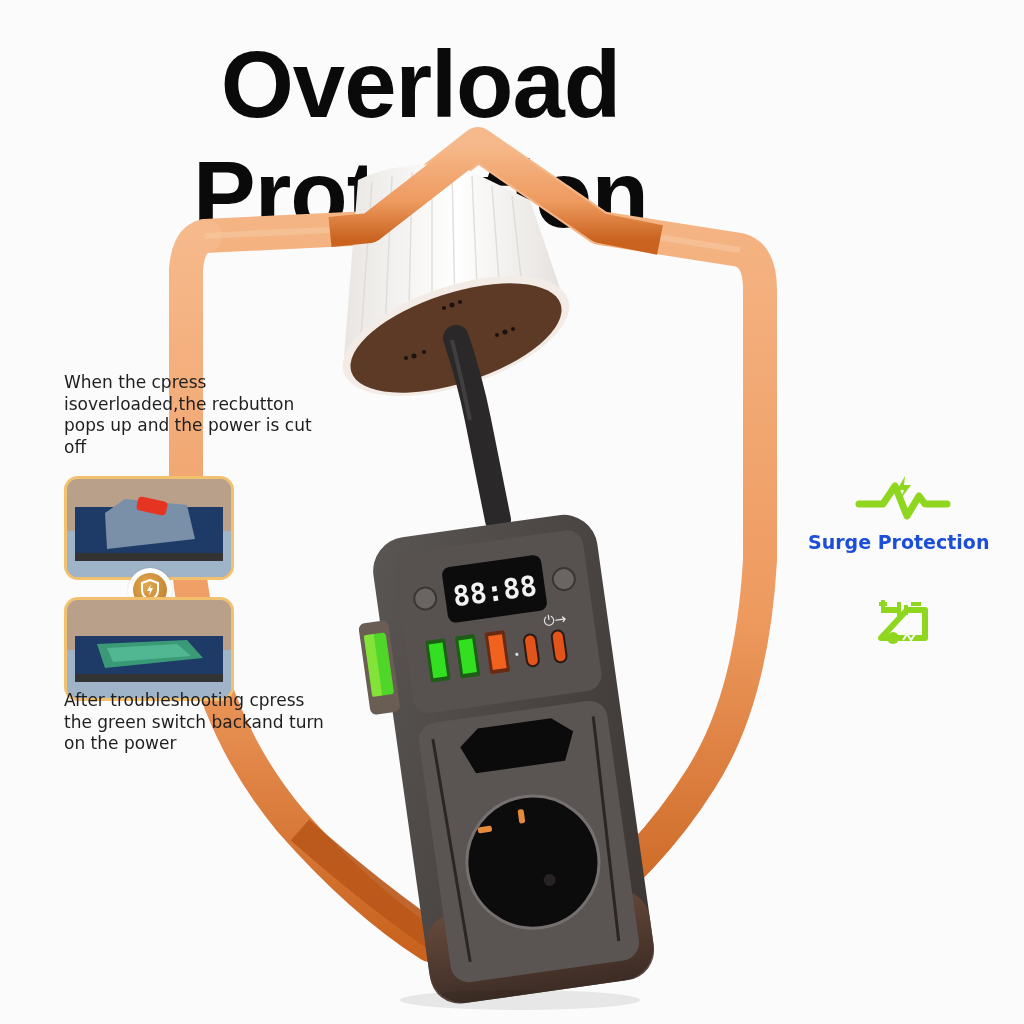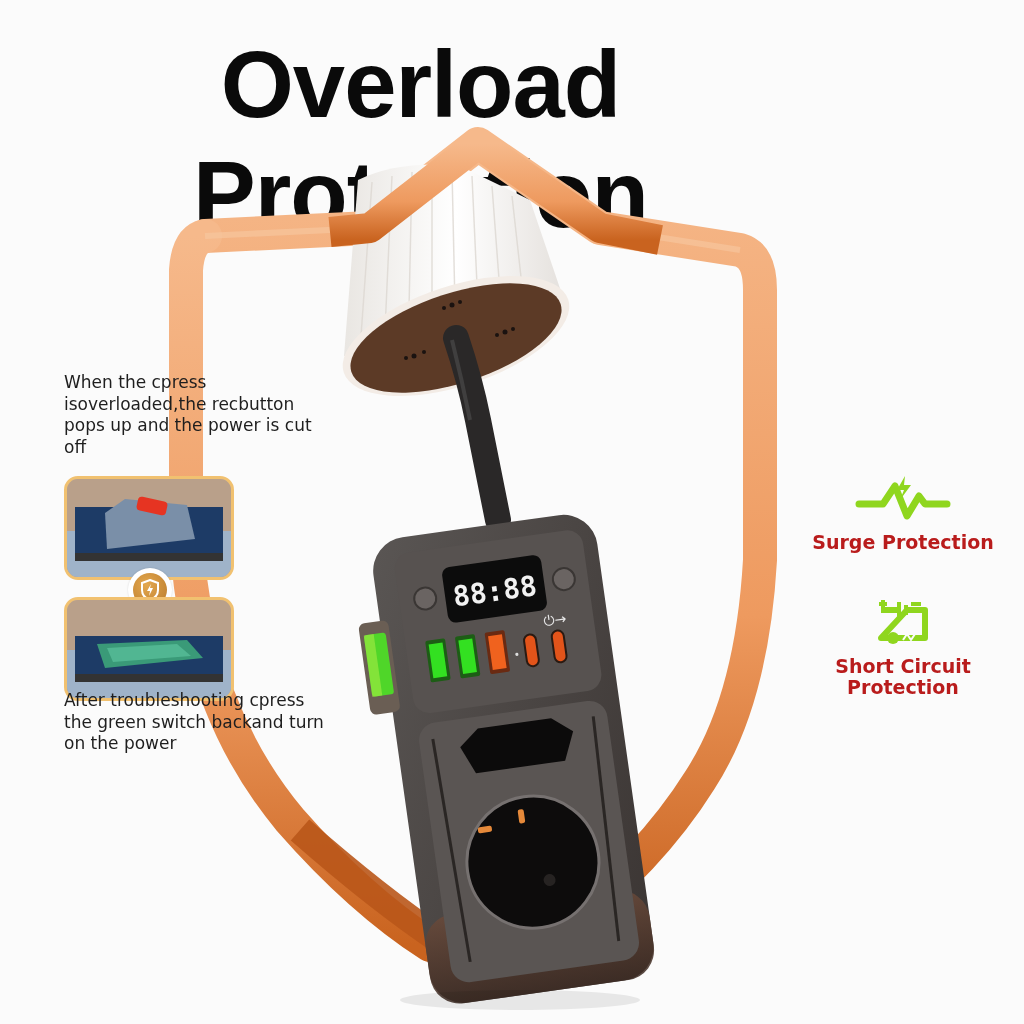--- a/index.html
+++ b/index.html
@@ -32,22 +32,22 @@
     position: absolute; left: 128px; top: 568px; width: 44px; height: 44px;
     border-radius: 50%; background: #fff; display: flex; align-items: center; justify-content: center;
     box-shadow: 0 0 2px rgba(0,0,0,0.15);
   }
   .badge-inner {
     width: 34px; height: 34px; border-radius: 50%;
     background: radial-gradient(circle at 40% 35%, #e3a74e, #b97a2b);
     display: flex; align-items: center; justify-content: center;
   }
   .feature {
-    position: absolute; width: 190px; text-align: center; left: 808px;
-    color: #b91c1c; font-weight: 600; font-size: 19px; line-height: 21px;
+    position: absolute; width: 190px; left: 808px;
+    color: #1d4ed8; font-weight: 600; font-size: 19px; line-height: 21px;
   }
   .feature .icon { display: block; margin: 0 auto 10px auto; }
   .feature.surge { top: 474px; }
   .feature.short { top: 596px; }
 </style>
 </head>
 <body>
 
 <div class="title">Overload Protection</div>
 
@@ -195,14 +195,13 @@
 <div class="feature short">
   <svg class="icon" width="60" height="50" viewBox="0 0 60 50">
     <path d="M8 14 L24 14 M34 14 L52 14 L52 42 L8 42 Z" fill="none" stroke="#8fd61e" stroke-width="6" stroke-linejoin="round"></path>
     <rect x="24" y="6" width="4" height="16" fill="#8fd61e"></rect>
       <rect x="31" y="9" width="4" height="10" fill="#8fd61e"></rect>
     <path d="M10 4 L10 12 M6 8 L14 8" stroke="#8fd61e" stroke-width="4"></path>
     <rect x="38" y="6" width="10" height="4" fill="#8fd61e"></rect>
     <circle cx="20" cy="42" r="6" fill="#8fd61e"></circle>
     <path d="M30 44 L34 38 L38 44 L42 38" fill="none" stroke="#fbfbfb" stroke-width="2"></path>
   </svg>
-  <span>Short Circuit Protection</span>
 </div>
 
 </body></html>

